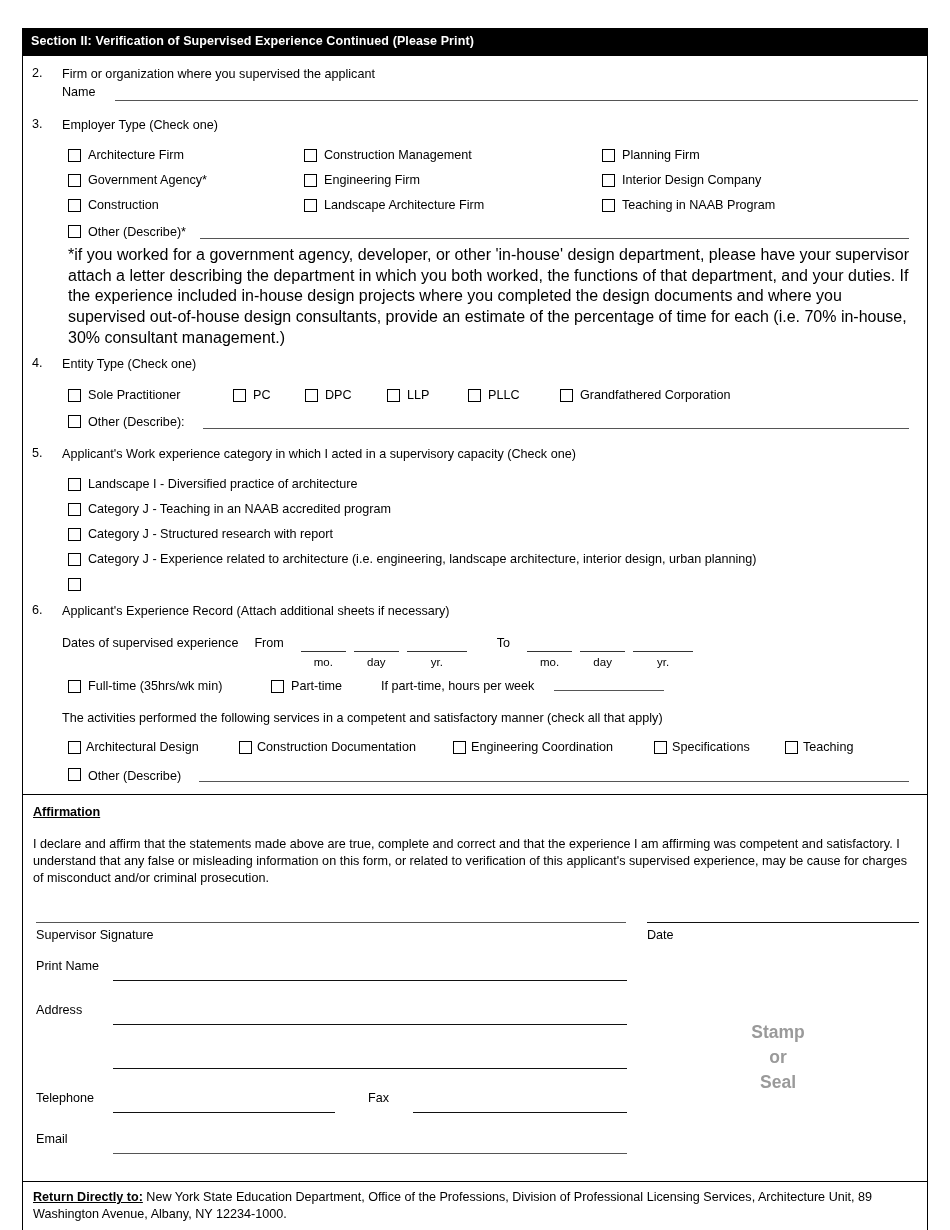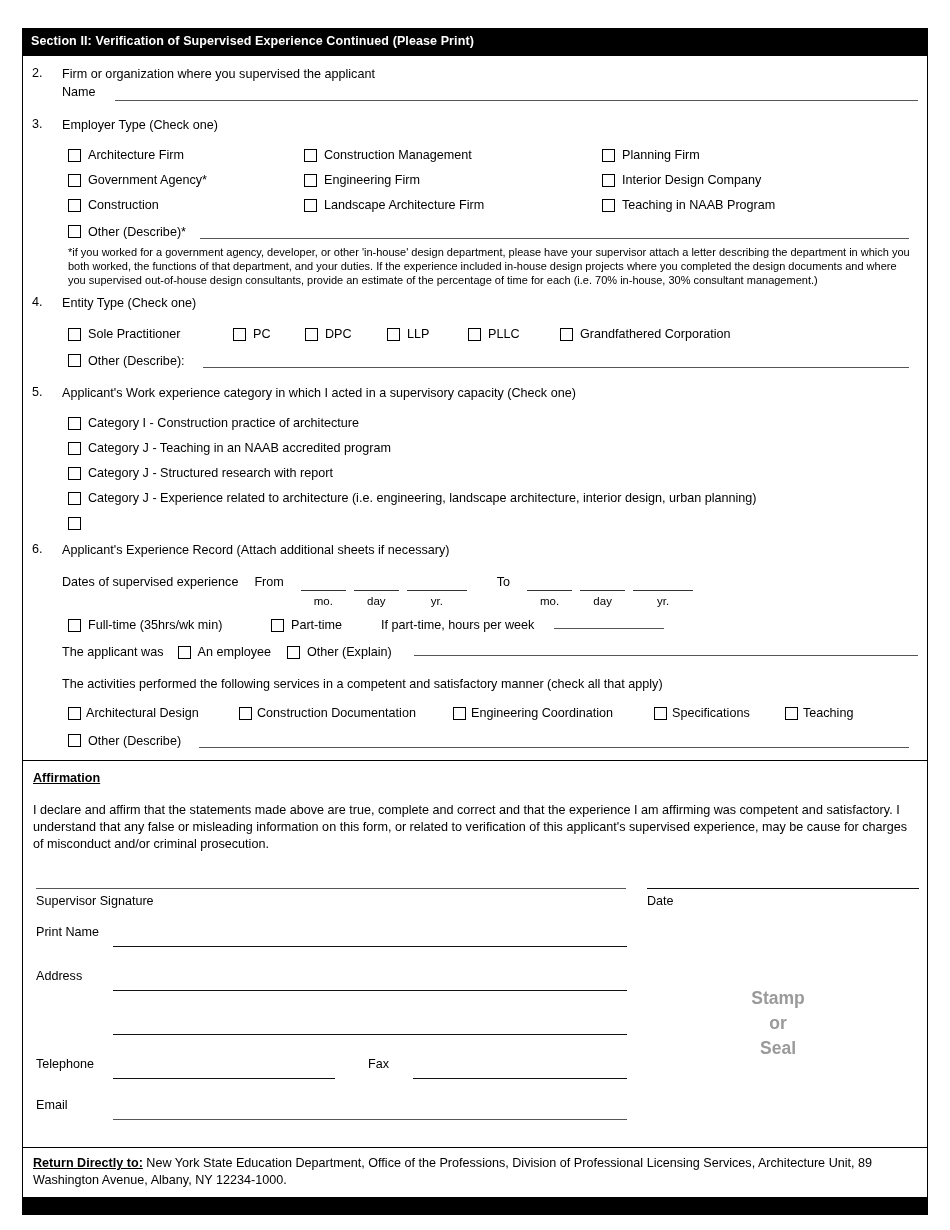--- a/index.html
+++ b/index.html
@@ -44,21 +44,21 @@
     border-right: 1.5px solid #000;
     box-sizing: border-box;
   }
   .frame-bottom { border-bottom: 1.5px solid #000; }
   .frame-top    { border-top: 1.5px solid #000; }
 
   .pad { padding: 0 9px; }
 
   
   .t { font-size: 12.6px; line-height: 1.28; }
-  .t-sm { font-size: 11px; line-height: 1.3; }
+  .t-sm { font-size: 16px; line-height: 1.3; }
   .bold { font-weight: bold; text-decoration: underline; }
 
   
   .item {
     position: relative;
     display: flex;
     align-items: flex-start;
   }
   .num {
     width: 30px;
@@ -262,21 +262,21 @@
     <div class="pad item" style="margin-top:17px;">
       <div class="num">5.</div>
       <div class="item-body">
         <div class="t">Applicant's Work experience category in which I acted in a supervisory capacity (Check one)</div>
       </div>
     </div>
 
     <div class="pad" style="padding-left:45px; margin-top:16px;">
       <div class="cbitem" style="margin-bottom:12px;">
         <span class="cb"></span>
-        <span>Category I - Construction practice of architecture</span>
+        <span>Landscape I - Diversified practice of architecture</span>
       </div>
       <div class="cbitem" style="margin-bottom:12px;">
         <span class="cb"></span>
         <span>Category J - Teaching in an NAAB accredited program</span>
       </div>
       <div class="cbitem" style="margin-bottom:12px;">
         <span class="cb"></span>
         <span>Category J - Structured research with report</span>
       </div>
       <div class="cbitem" style="margin-bottom:12px;">
@@ -339,34 +339,20 @@
         </div>
         <div class="cbitem" style="flex:0 0 110px;">
           <span class="cb"></span>
           <span>Part-time</span>
         </div>
         <span class="t" style="line-height:1;">If part-time, hours per week</span>
         <span class="rule" style="width:110px; margin-left:20px; margin-bottom:-7px;"></span>
       </div>
     </div>
 
-    <div class="pad" style="padding-left:39px; margin-top:14px; padding-right:9px;">
-      <div style="display:flex; align-items:center;">
-        <span class="t" style="line-height:1;">The applicant was</span>
-        <div class="cbitem" style="margin-left:14px;">
-          <span class="cb"></span>
-          <span>An employee</span>
-        </div>
-        <div class="cbitem" style="margin-left:16px;">
-          <span class="cb"></span>
-          <span>Other (Explain)</span>
-        </div>
-        <span class="rule" style="flex:1 1 auto; margin-left:22px; margin-bottom:-7px;"></span>
-      </div>
-    </div>
 
     <div class="pad t" style="padding-left:39px; margin-top:17px;">The activities performed the following services in a competent and satisfactory manner (check all that apply)</div>
 
     <div class="pad" style="padding-left:45px; margin-top:15px;">
       <div style="display:flex; align-items:center;gap:11px;">
         <div class="cbitem" style="flex:0 0 160px; gap:5px;">
           <span class="cb"></span>
           <span>Architectural Design</span>
         </div>
         <div class="cbitem" style="flex:0 0 203px; gap:5px;">

